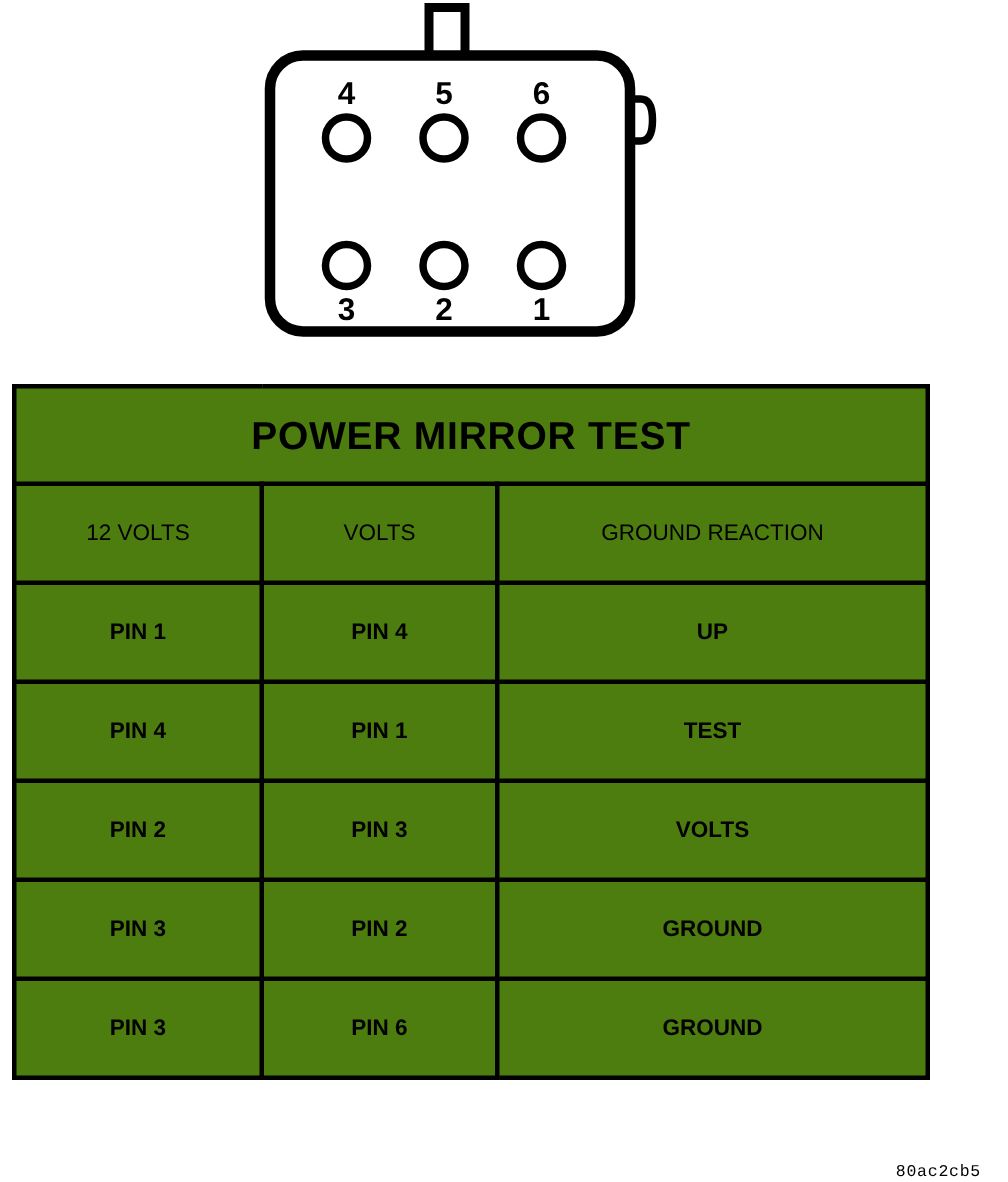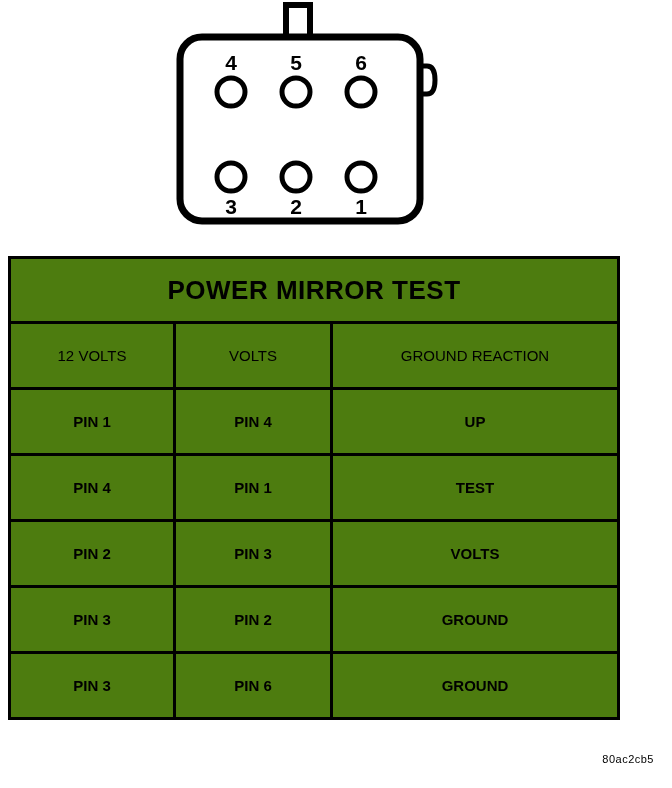--- a/index.html
+++ b/index.html
@@ -76,22 +76,22 @@
     font-weight: bold;
   }
   .col-a { width: 165px; }
   .col-b { width: 157px; }
   .col-c { width: 287px; }
 
   
   #figure-caption {
     position: absolute;
     right: 18px;
-    top: 753px;
-    font-family: Liberation Sans, sans-serif;
+    top: 776px;
+    font-family: Liberation Mono, monospace;
     font-size: 11px;
     letter-spacing: 0.5px;
     color: #000000;
     white-space: nowrap;
   }
 </style>
 </head>
 <body>
 
 <div id="connector-diagram">

